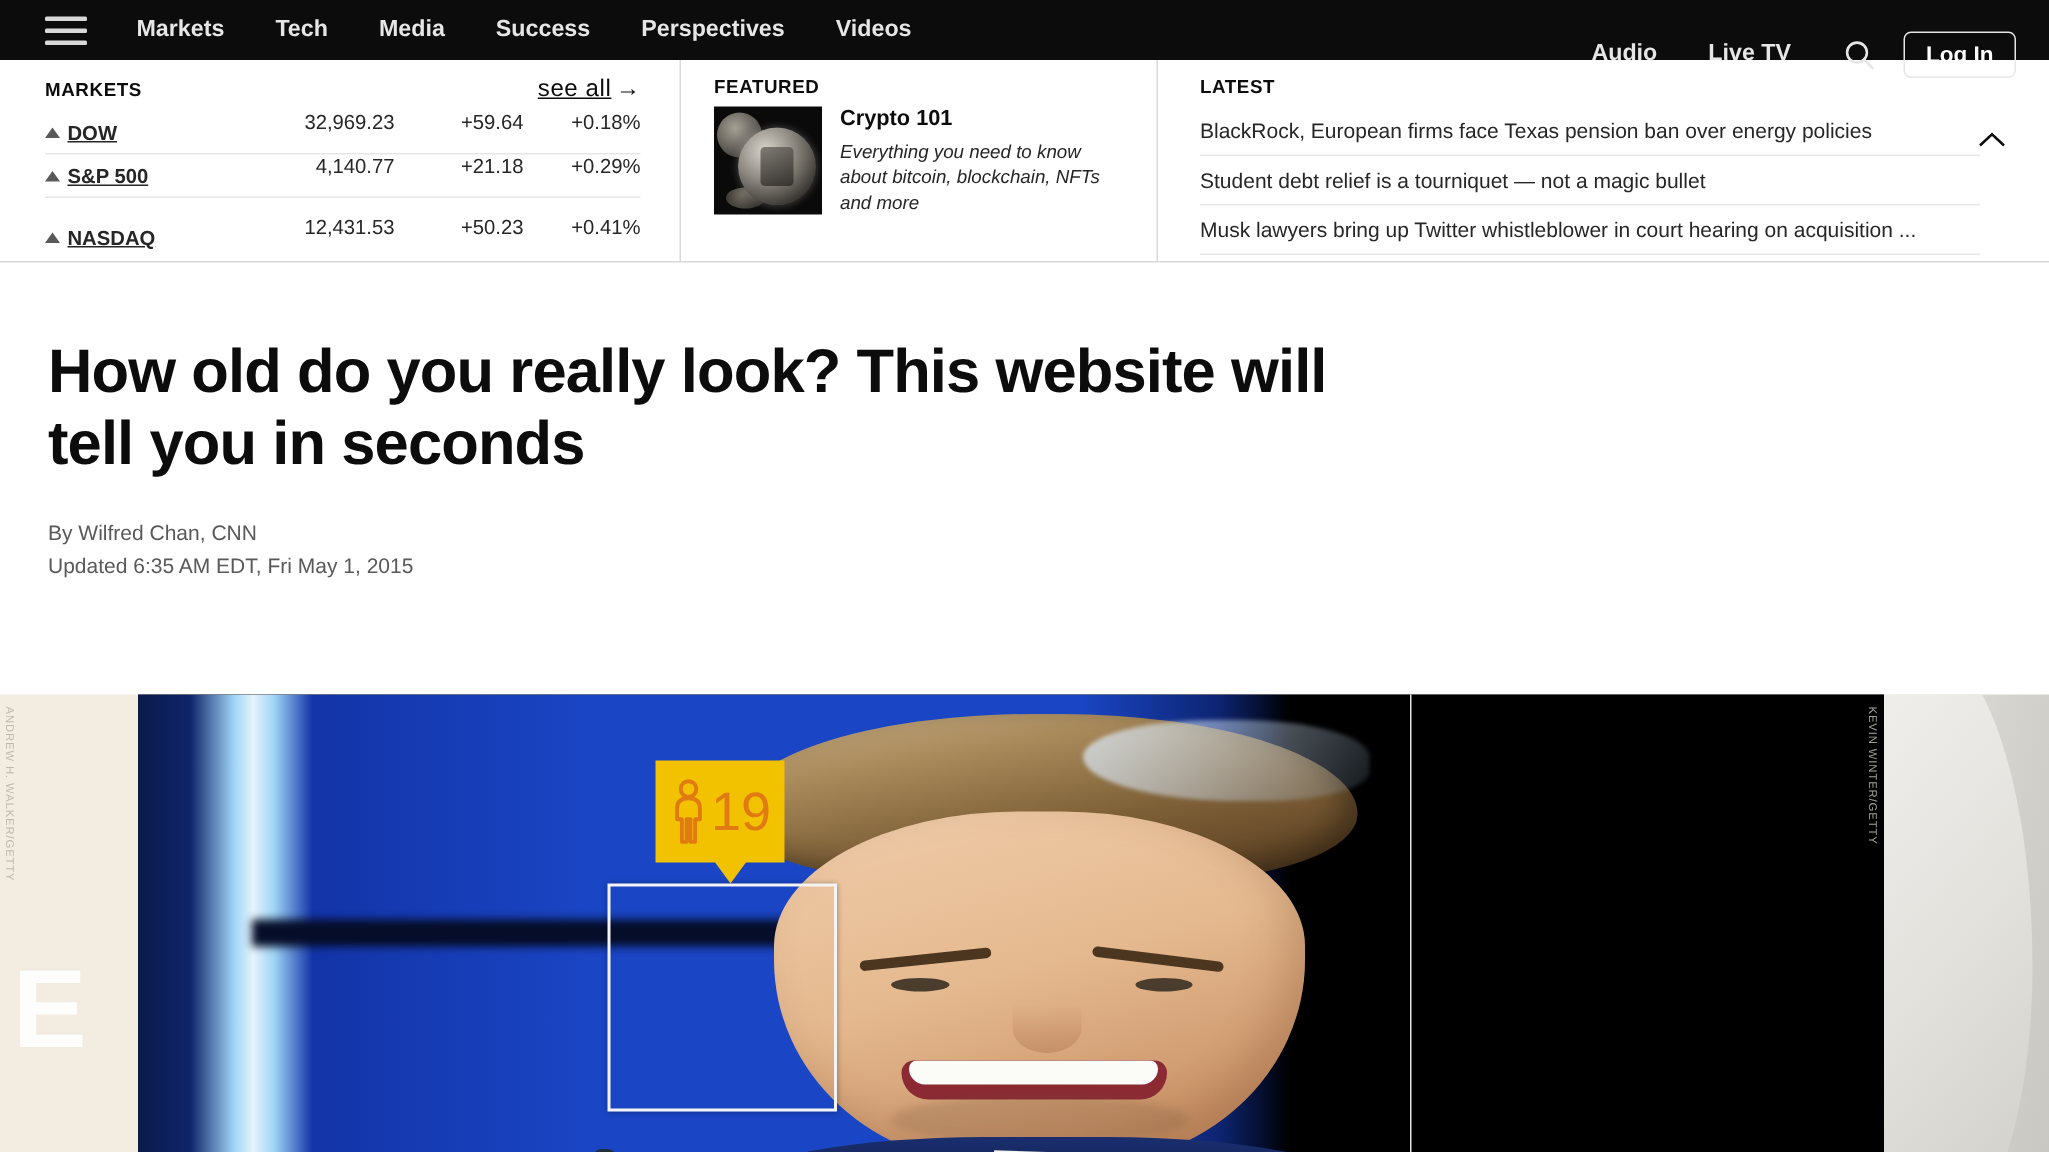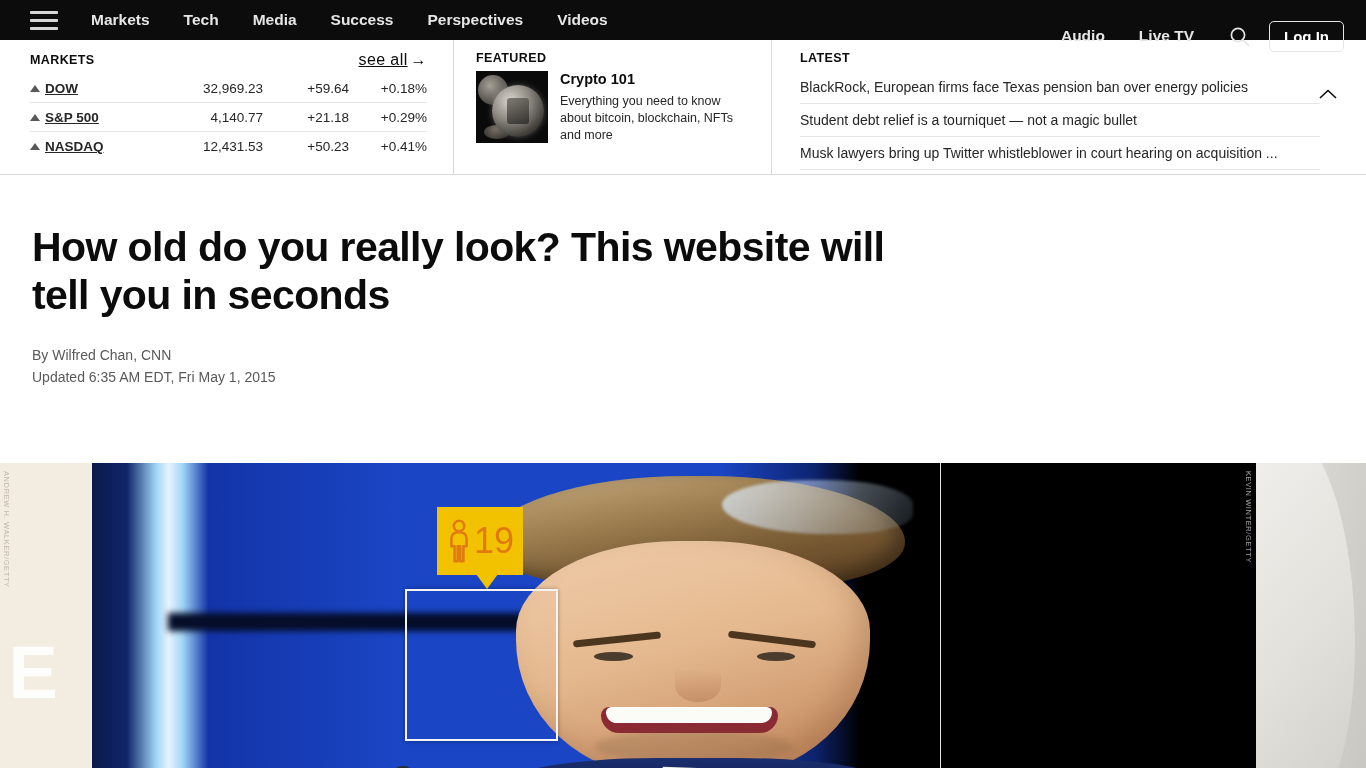--- a/index.html
+++ b/index.html
@@ -151,27 +151,26 @@
     font-size: 16px;
     font-weight: 400;
     color: #0c0c0c;
     text-decoration: underline;
     cursor: pointer;
   }
   .see-all .arrow { text-decoration: none; display:inline-block; margin-left:3px; }
 
   .mkt-row {
     display: flex;
-    align-items: center;
     height: 29px;
     border-bottom: 1px solid #e6e6e6;
     font-size: 13.5px;
     color: #262626;
   }
-  .mkt-row:last-child { border-bottom: none; }
+  .mkt-row:last-child { border-bottom: none; margin-top: 12px; }
   .mkt-name {
     flex: 1;
     display:flex; align-items:center; gap:5px;
   }
   .mkt-name .lbl {
     text-decoration: underline;
     font-weight: 700;
     color: #262626;
     cursor:pointer;
   }
@@ -221,21 +220,21 @@
     position:absolute; width:26px;height:14px;border-radius:50%;
     left:8px; bottom:4px;
     background: radial-gradient(circle at 40% 35%, #8a8276, #1c1b18);
     opacity:.8;
   }
   .feat-title {
     font-size: 14.5px; font-weight: 700; color: #0c0c0c;
     line-height: 1.2; margin-bottom: 5px; cursor:pointer;
   }
   .feat-desc {
-    font-size: 12.5px; color: #262626; line-height: 1.35;
+    font-size: 12.5px; color: #262626; line-height: 1.35; font-style: italic;
   }
 
   .latest-row {
     font-size: 14px;
     color: #262626;
     line-height: 1;
     padding: 9px 0;
     border-bottom: 1px solid #e6e6e6;
     cursor: pointer;
     white-space: nowrap;

